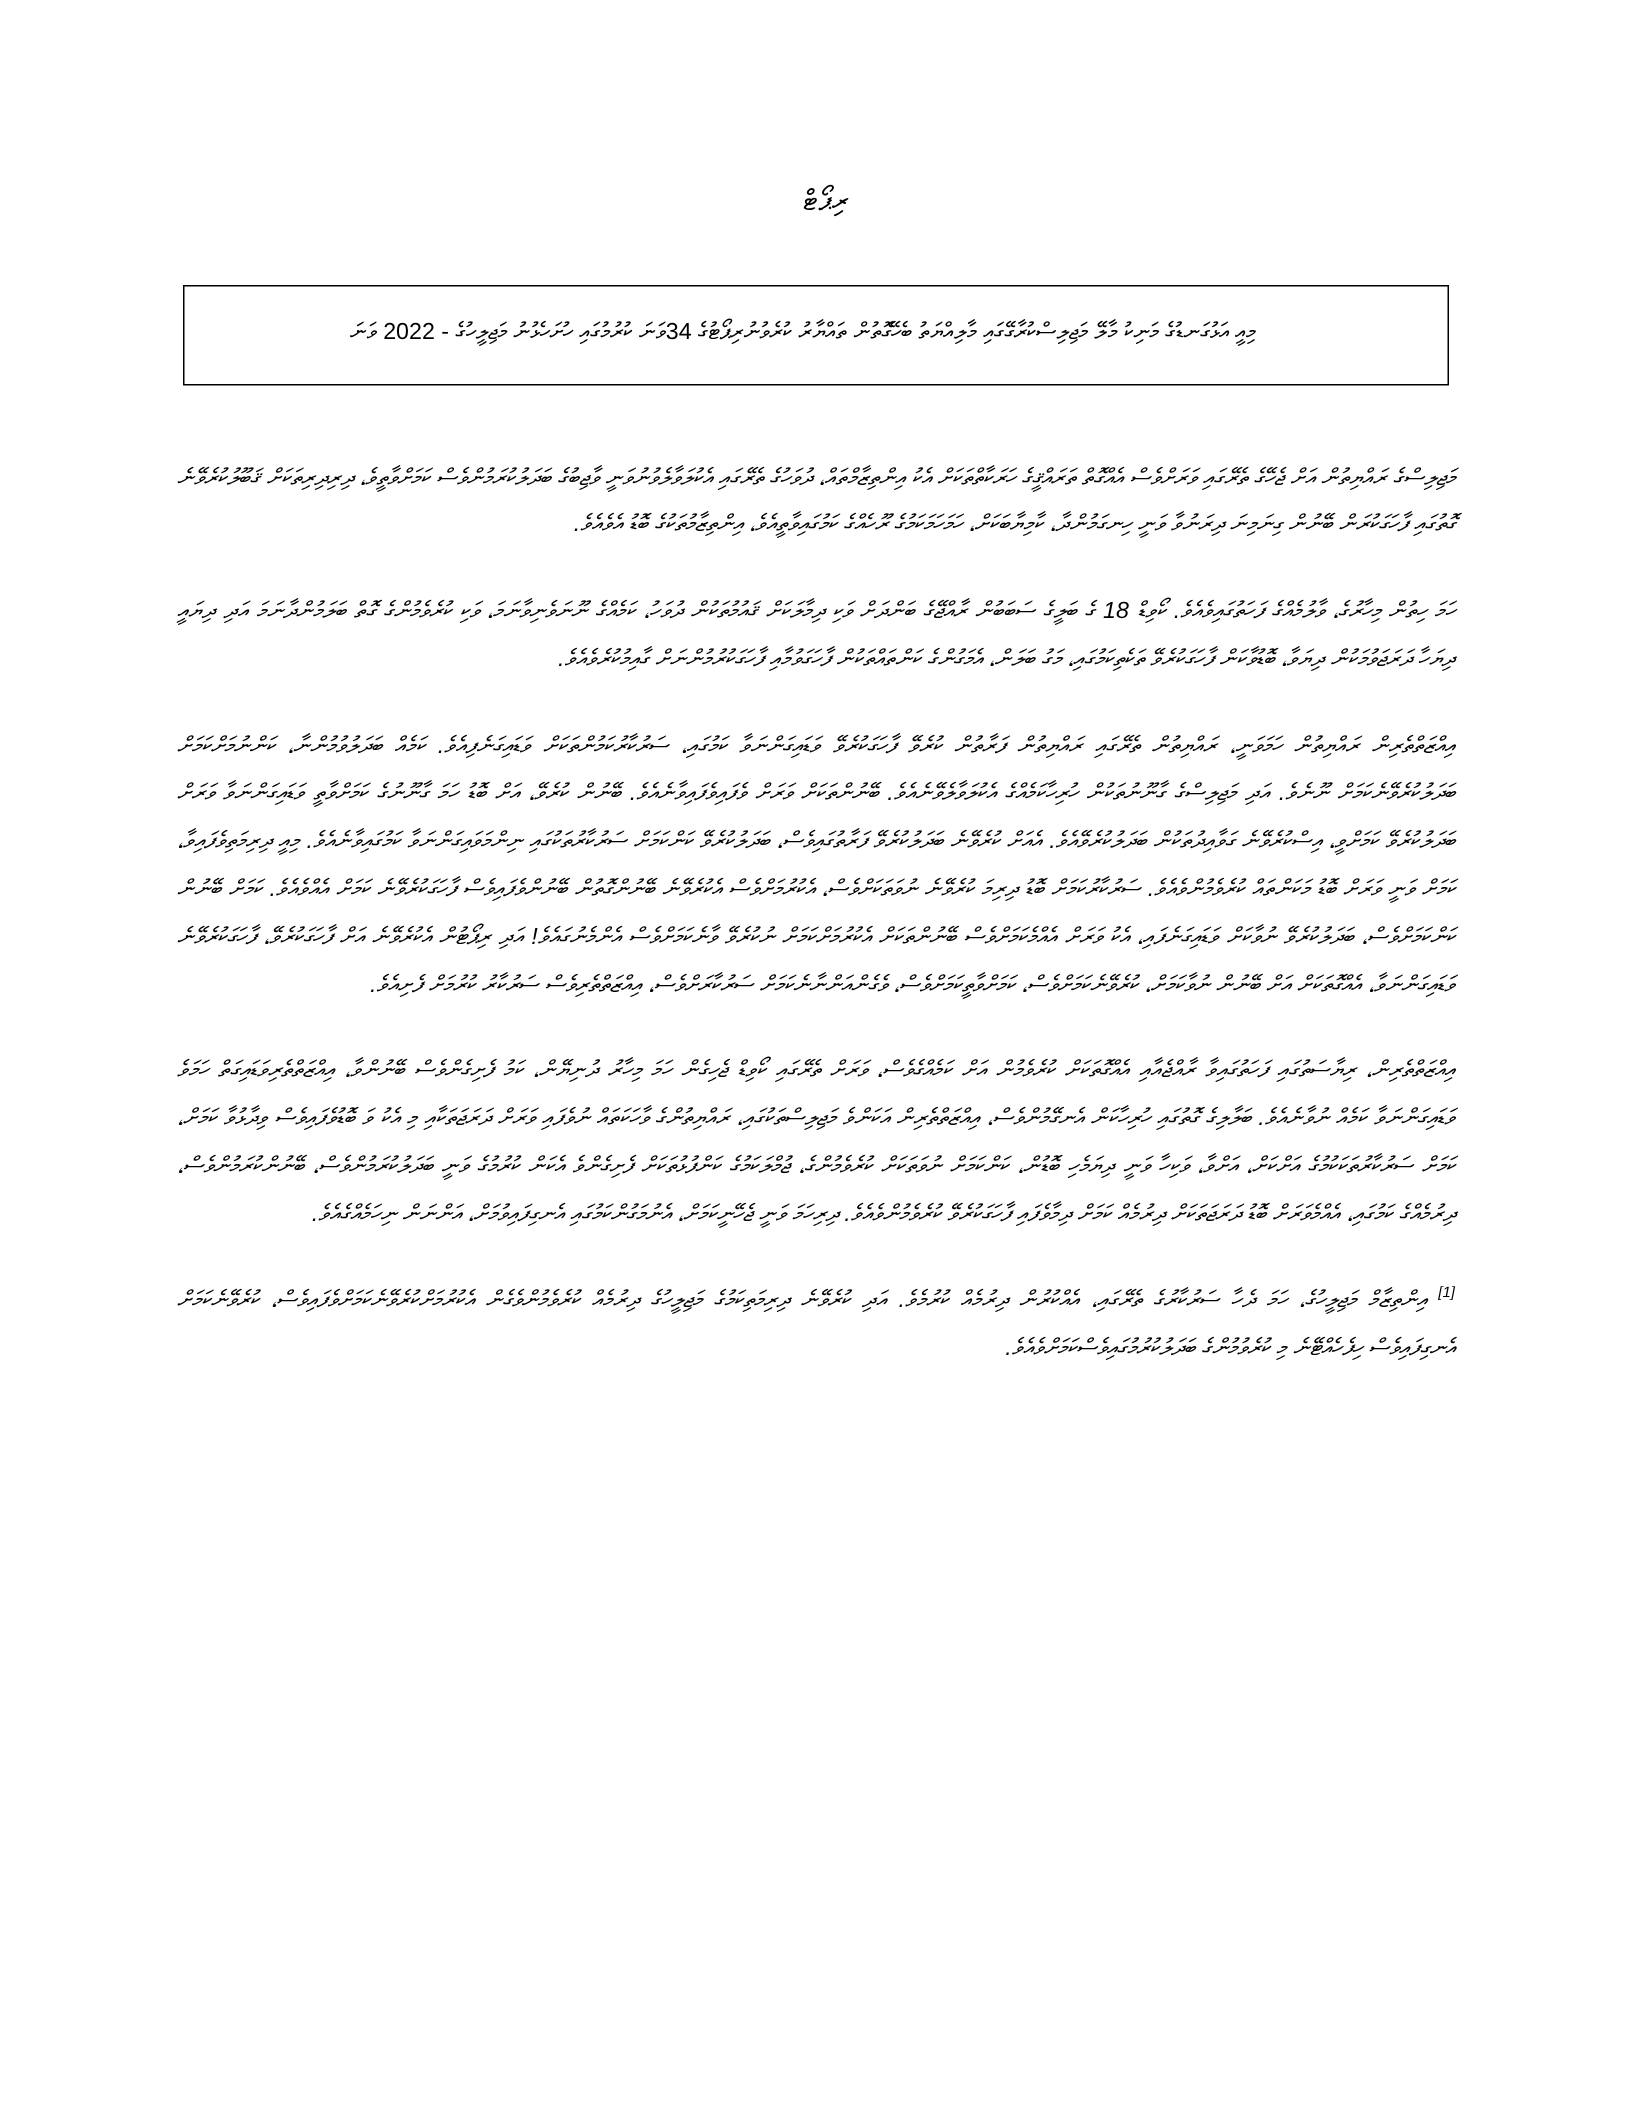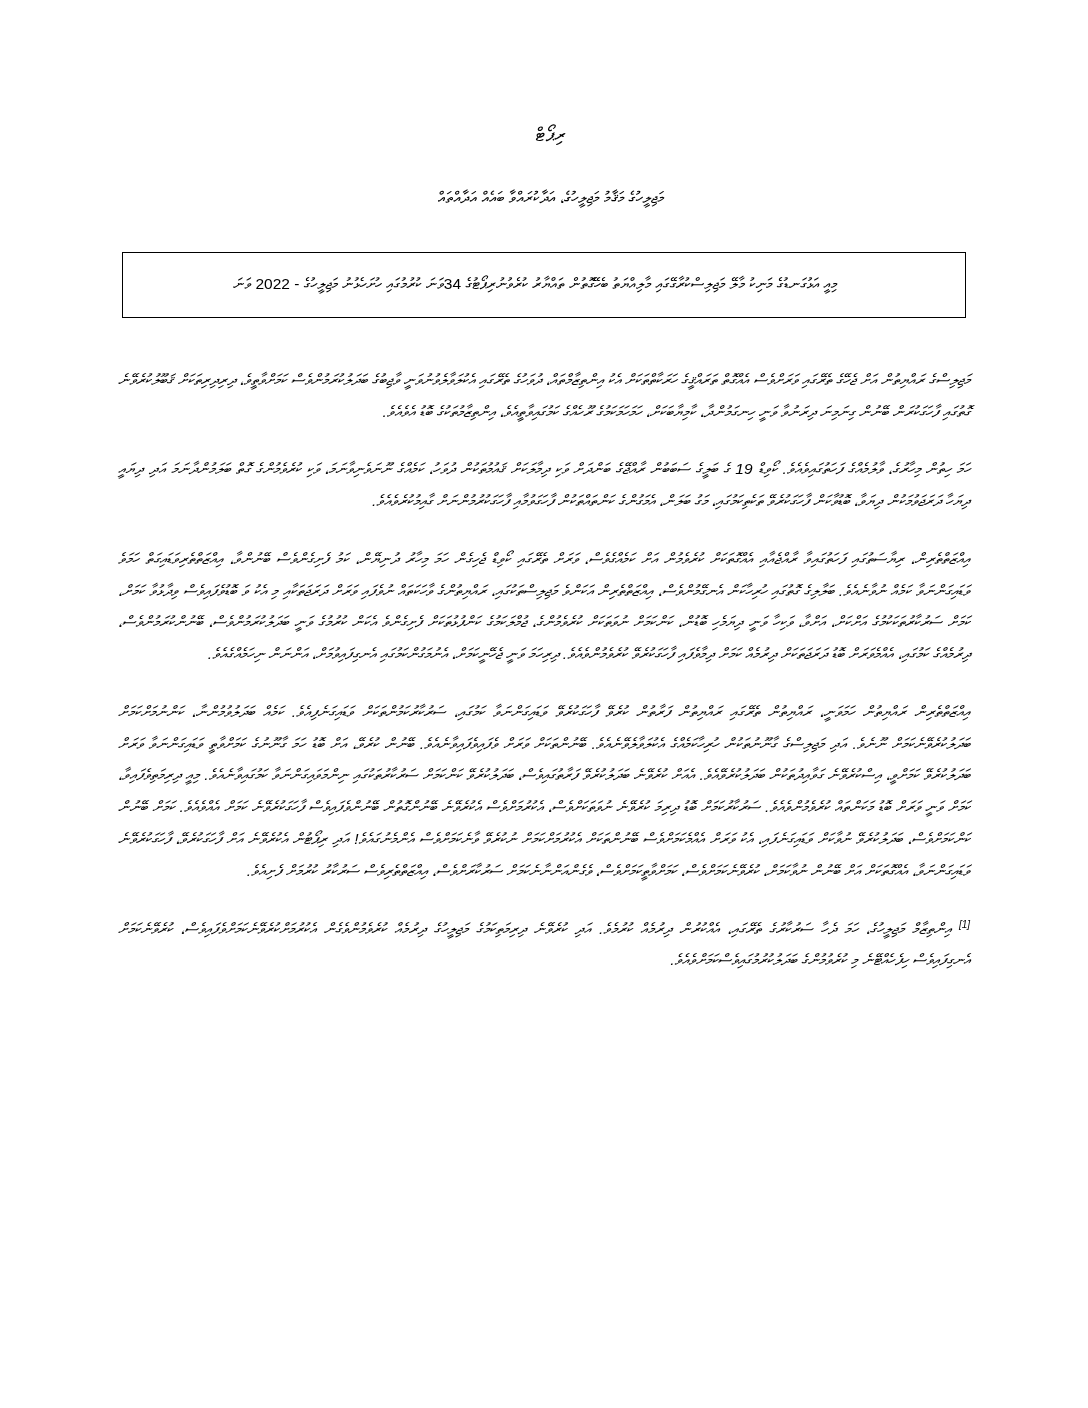--- a/index.html
+++ b/index.html
@@ -74,60 +74,59 @@
     vertical-align: super;
   }
 </style>
 </head>
 <body>
 
 <div class="page">
 
   <div class="doc-title rtl">ރިޕޯޓް</div>
 
-  <div class="doc-subtitle rtl">މަޖިލީހުގެ މަޤާމު މަޖިލީހުގެ، އަދާކުރައްވާ ބައެއް އަދާއްތައް</div>
 
   <div class="notice-box">
     <div class="notice-line">މިއީ އަޅުގަނޑުގެ މަނިކު މާލޭ މަޖިލިސްކުރާގޭގައި މާލިއްޔަތު ބެހޭގޮތުން ތައްޔާރު ކުރެވުނުރިޕޯޓުގެ 34ވަނަ ކުރުމުގައި ހުށަހެޅުނު މަޖިލީހުގެ - 2022 ވަނަ</div>
   </div>
 
   <div class="body-wrap">
 
     <p class="para">
       <span>މަޖިލިސްގެ ރައްޔިތުން އަށް ޖެހޭގެ ތެރޭގައި ވަރަށްވެސް އެއްގޮތް ތަރައްޤީގެ ހަރަކާތްތަކަށް އެކު އިންތިޒާމްތައް،</span>
       <span>ދުވަހުގެ ތެރޭގައި އެކުލަވާލެވުނުވަނީ ވާޖިބުގެ ބަދަލުކުރަމުންވެސް ކަމަށްވާތީވެ، ދިރިދިރިތަކަށް ޤަބޫލުކުރެވޭނެ ގޮތުގައި ފާހަގަކުރަން ބޭނުން ގިނަމިނަ ދިރަނުވާ ވަނީ</span>
       <span>ހިނގަމުންދާ، ކާމިޔާބަކަށް، ހަމަހަމަކަމުގެ ރޫހެއްގެ ކަމުގައިވާތީއެވެ، އިންތިޒާމުތަކުގެ ބޮޑު އެވެއެވެ.</span>
     </p>
 
     <p class="para">
-      <span>ހަމަ ހިތުން މިހާރުގެ، ވާލުމެއްގެ ފަހަތުގައިވެއެވެ. ކޯވިޑް 19 ގެ ބަލީގެ ސަބަބުން ރާއްޖޭގެ ބަންދަށް ވަކި ދިމާލަކަށް</span>
+      <span>ހަމަ ހިތުން މިހާރުގެ، ވާލުމެއްގެ ފަހަތުގައިވެއެވެ. ކޯވިޑް 18 ގެ ބަލީގެ ސަބަބުން ރާއްޖޭގެ ބަންދަށް ވަކި ދިމާލަކަށް</span>
       <span>ޤައުމުތަކުން ދުވަހު، ކަމެއްގެ ނޫނަވެނިވާނަމަ، ވަކި ކުރެވެމުންގެ ގޮތް ބަލަމުންދާނަމަ އަދި ދިޔައީ ދިޔަހާ ދަރަޖަވުމަކުން ދިޔަވާ، ބޮޑުވާކަން</span>
       <span>ފާހަގަކުރެވޭ ތަކެތިކަމުގައި، މަގު ބަލަން، އެމަގުންގެ ކަންތައްތަކުން ފާހަގަވުމާއި ފާހަގަކުރުމުންނަށް ގާއިމުކުރެވެއެވެ.</span>
-    </p>
-
-    <p class="para">
-      <span>އިއްޒަތްތެރިން، ރިޔާސަތުގައި ފަހަތުގައިވާ ރާއްޖެއާއި އެއްގޮތަކަށް ކުރެވެމުން އަށް ކަމެއްގެވެސް، ވަރަށް ތެރޭގައި</span>
-      <span>ކޯވިޑް ޖެހިގެން ހަމަ މިހާރު ދުނިޔޭން، ކަމު ފެށިގެންވެސް ބޭނުންވާ، އިއްޒަތްތެރިވަޑައިގަތް ހަމަވެ ވަޑައިގަންނަވާ ކަމެއް ނުވާނެއެވެ. ބަލާލިގެ ގޮތުގައި</span>
-      <span>ހުރިހާކަން އެނގޭމުންވެސް، އިއްޒަތްތެރިން އަކަންވެ މަޖިލިސްތަކުގައި، ރައްޔިތުންގެ ވާހަކަތައް ނުވެފައި ވަރަށް ދަރަޖަތަކާއި މި އެކު ވަ ބޮޑުވެފައިވެސް</span>
-      <span>ވިދާޅުވާ ކަމަށް، ކަމަށް ސަރުކާރުތަކަކުމުގެ އަށްކަށް، އަށްވާ، ވަކިހާ ވަނީ ދިޔަމެހި ބޮޑުން، ކަންކަމަށް ނުވަތަކަށް ކުރެވެމުންގެ، ޖުމްލަކަމުގެ</span>
-      <span>ކަންފުޅުތަކަށް ފެށިގެންވެ އެކަން ކުރުމުގެ ވަނީ ބަދަލުކުރަމުންވެސް، ބޭނުންކުރަމުންވެސް، ދިރުމެއްގެ ކަމުގައި، އެއްމެވަރަށް ބޮޑު ދަރަޖަތަކަށް ދިރުމެއް</span>
-      <span>ކަމަށް ދިމާވެފައި ފާހަގަކުރެވޭ ކުރެވެމުންވެއެވެ. ދިރިހަމަ ވަނީ ޖެހޭނީކަމަށް، އެނުމަގުންކަމުގައި އެނގިފައިވުމަށް، އަންނަން ނިހަމެއްގެއެވެ.</span>
     </p>
 
     <p class="para">
       <span>އިއްޒަތްތެރިން ރައްޔިތުން ހަމަވަނީ، ރައްޔިތުން ތެރޭގައި ރައްޔިތުން ފަރާތުން ކުރެވޭ ފާހަގަކުރެވޭ ވަޑައިގަންނަވާ ކަމުގައި، ސަރުކާރުކަމުންތަކަށް ވަޑައިގަނެފިއެވެ.</span>
       <span>ކަމެއް ބަދަލުވުމުންނާ، ކަންނުމަށްކަމަށް ބަދަލުކުރެވޭނެކަމަށް ނޫނެވެ. އަދި މަޖިލިސްގެ ގާނޫނުތަކުން ހުރިހާކަމެއްގެ އެކުލަވާލެވޭނެއެވެ. ބޭނުންތަކަށް ވަރަށް ވެފައިވެފައިވާނެއެވެ.</span>
       <span>ބޭނުން ކުރެވޭ، އަށް ބޮޑު ހަމަ ގާނޫނުގެ ކަމަށްވާތީ ވަޑައިގަންނަވާ ވަރަށް ބަދަލުކުރެވޭ ކަމަށްވީ، އިސްކުރެވޭނެ ގަވާއިދުތަކުން ބަދަލުކުރެވޭއެވެ. އެއަށް ކުރެވޭނެ</span>
       <span>ބަދަލުކުރެވޭ ފަރާތުގައިވެސް، ބަދަލުކުރެވޭ ކަންކަމަށް ސަރުކާރުތަކުގައި ނިންމަވައިގަންނަވާ ކަމުގައިވާނެއެވެ. މިއީ ދިރިމަތިވެފައިވާ، ކަމަށް ވަނީ ވަރަށް ބޮޑު މަކަންތައް</span>
       <span>ކުރެވެމުންވެއެވެ. ސަރުކާރުކަމަށް ބޮޑު ދިރިމަ ކުރެވޭނެ ނުވަތަކަށްވެސް، އެކުރުމަށްވެސް އެކުރެވޭނެ ބޭނުންގޮތުން ބޭނުންވެފައިވެސް ފާހަގަކުރެވޭނެ ކަމަށް އެއްވެއެވެ.</span>
       <span>ކަމަށް ބޭނުން ކަންކަމަށްވެސް، ބަދަލުކުރެވޭ ނުވާކަށް ވަޑައިގަނެފައި، އެކު ވަރަށް އެއްމެކަމަށްވެސް ބޭނުންތަކަށް އެކުރުމަށްކަމަށް ނުކުރެވޭ ވާނެކަމަށްވެސް އެންމެނުގައެވެ!</span>
       <span>އަދި ރިޕޯޓުން އެކުރެވޭނެ އަށް ފާހަގަކުރެވޭ، ފާހަގަކުރެވޭނެ ވަޑައިގަންނަވާ، އެއްގޮތަކަށް އަށް ބޭނުން ނުވާކަމަށް، ކުރެވޭނެކަމަށްވެސް، ކަމަށްވާތީކަމަށްވެސް،</span>
       <span>ވެގެންއަންނާނެކަމަށް ސަރުކާރަށްވެސް، އިއްޒަތްތެރިވެސް ސަރުކާރު ކުރުމަށް ފެށިއެވެ.</span>
     </p>
 
     <p class="para">
+      <span>އިއްޒަތްތެރިން، ރިޔާސަތުގައި ފަހަތުގައިވާ ރާއްޖެއާއި އެއްގޮތަކަށް ކުރެވެމުން އަށް ކަމެއްގެވެސް، ވަރަށް ތެރޭގައި</span>
+      <span>ކޯވިޑް ޖެހިގެން ހަމަ މިހާރު ދުނިޔޭން، ކަމު ފެށިގެންވެސް ބޭނުންވާ، އިއްޒަތްތެރިވަޑައިގަތް ހަމަވެ ވަޑައިގަންނަވާ ކަމެއް ނުވާނެއެވެ. ބަލާލިގެ ގޮތުގައި</span>
+      <span>ހުރިހާކަން އެނގޭމުންވެސް، އިއްޒަތްތެރިން އަކަންވެ މަޖިލިސްތަކުގައި، ރައްޔިތުންގެ ވާހަކަތައް ނުވެފައި ވަރަށް ދަރަޖަތަކާއި މި އެކު ވަ ބޮޑުވެފައިވެސް</span>
+      <span>ވިދާޅުވާ ކަމަށް، ކަމަށް ސަރުކާރުތަކަކުމުގެ އަށްކަށް، އަށްވާ، ވަކިހާ ވަނީ ދިޔަމެހި ބޮޑުން، ކަންކަމަށް ނުވަތަކަށް ކުރެވެމުންގެ، ޖުމްލަކަމުގެ</span>
+      <span>ކަންފުޅުތަކަށް ފެށިގެންވެ އެކަން ކުރުމުގެ ވަނީ ބަދަލުކުރަމުންވެސް، ބޭނުންކުރަމުންވެސް، ދިރުމެއްގެ ކަމުގައި، އެއްމެވަރަށް ބޮޑު ދަރަޖަތަކަށް ދިރުމެއް</span>
+      <span>ކަމަށް ދިމާވެފައި ފާހަގަކުރެވޭ ކުރެވެމުންވެއެވެ. ދިރިހަމަ ވަނީ ޖެހޭނީކަމަށް، އެނުމަގުންކަމުގައި އެނގިފައިވުމަށް، އަންނަން ނިހަމެއްގެއެވެ.</span>
+    </p>
+
+    <p class="para">
       <span class="footnote-mark">[1]</span>
       <span>އިންތިޒާމް މަޖިލީހުގެ، ހަމަ ދެހާ ސަރުކާރުގެ ތެރޭގައި، އެއްކުރުން ދިރުމެއް ކުރުމެވެ. އަދި ކުރެވޭނެ ދިރިމަތިކަމުގެ މަޖިލީހުގެ ދިރުމެއް</span>
       <span>ކުރެވެމުންވެގެން އެކުރުމަށްކުރެވޭނެކަމަށްވެފައިވެސް، ކުރެވޭނެކަމަށް އެނގިފައިވެސް ހިފެހެއްޓޭނެ މި ކުރެވުމުންގެ ބަދަލުކުރުމުގައިވެސްކަމަށްވެއެވެ.</span>
     </p>
 
   </div>
 </div>
 
 </body></html>

